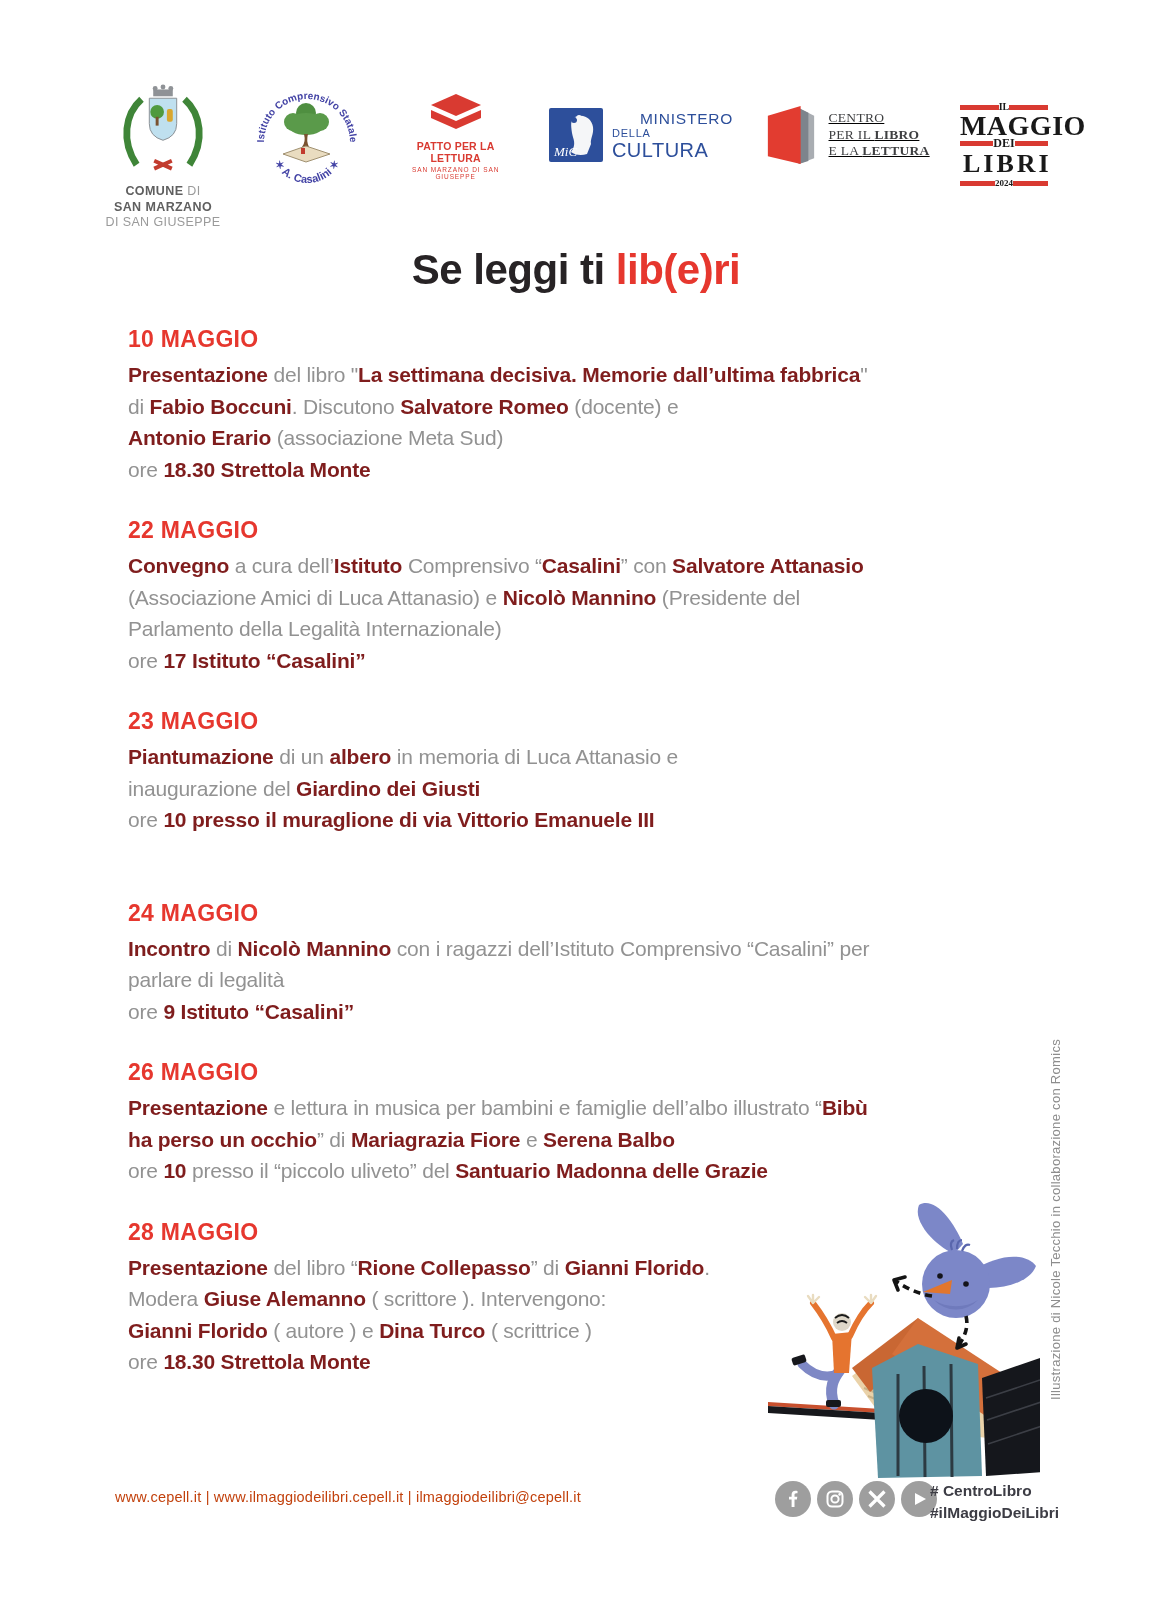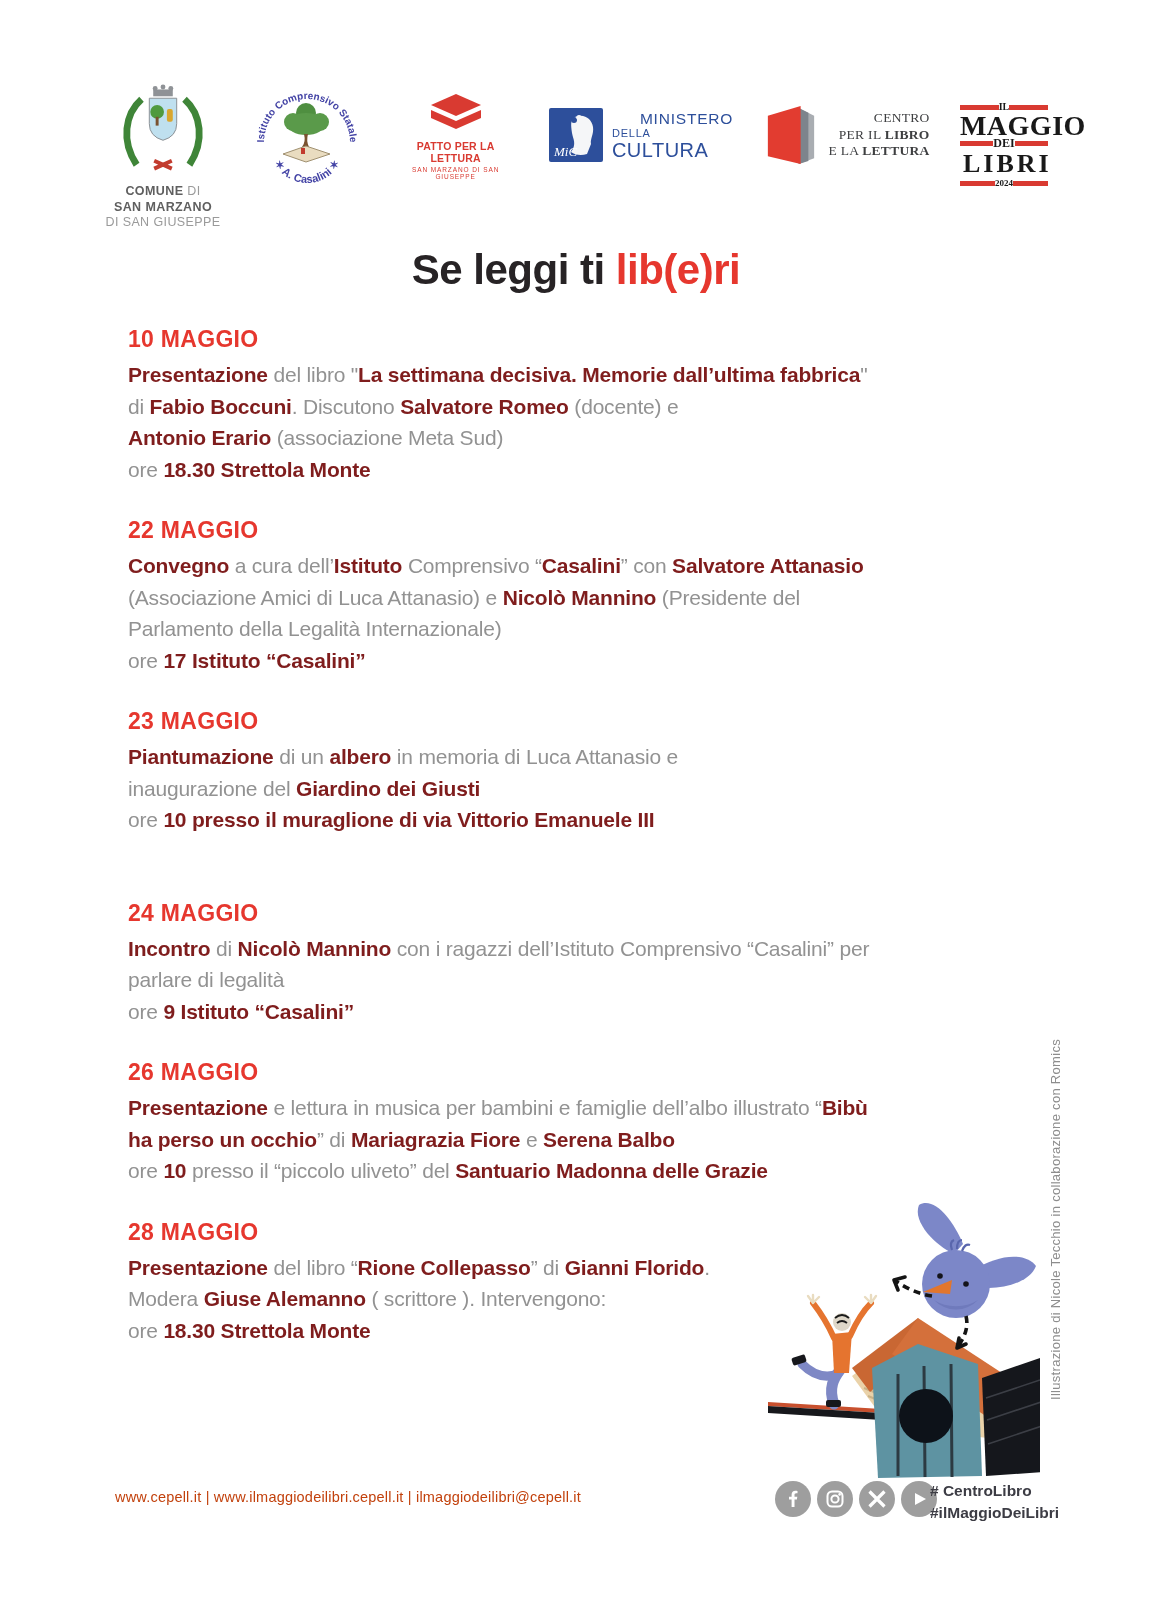--- a/index.html
+++ b/index.html
@@ -23,21 +23,21 @@
   .lg-patto svg { display:block; margin:0 auto 4px; }
   .pat1 { font-size:10.5px; font-weight:700; color:#d93a31; letter-spacing:.2px; }
   .pat2 { font-size:6.5px; color:#d93a31; letter-spacing:.9px; margin-top:2px; }
 
   .lg-mic { margin-top:24px; display:flex; gap:9px; text-align:left; }
   .mic-txt { color:#2d4f9b; padding-top:2px; }
   .mic1 { font-size:15.5px; letter-spacing:.8px; line-height:17px;margin-left:28px; }
   .mic2 { font-size:11px; letter-spacing:.8px; line-height:13px; }
   .mic3 { font-size:20px; letter-spacing:.5px; line-height:21px; }
 
-  .lg-cep { margin-top:20px; display:flex; gap:11px; align-items:center; text-align:right; }
+  .lg-cep { margin-top:20px; display:flex; gap:11px; align-items:center; text-align:left;text-decoration:underline; }
   .cep-txt { font-family:"Liberation Serif", serif; font-size:13.5px; line-height:16.5px;
              color:#3e3f41; letter-spacing:.3px; }
   .cep-txt b { font-weight:700; }
 
   .lg-maggio { margin-top:18px; width:88px; color:#191919;
                font-family:"Liberation Serif", serif; font-weight:700; }
   .mrow { display:flex; align-items:center; gap:0; }
   .bar { flex:1; height:5px; background:#d93a31; }
   .m-il   { font-size:10px; line-height:10px; }
   .m-dei  { font-size:12px;  line-height:9px; }
@@ -215,20 +215,21 @@
       <section class="event">
         <h2 class="date">26 MAGGIO</h2>
         <p class="line"><span class="b">Presentazione</span><span> e lettura in musica per bambini e famiglie dell’albo illustrato “</span><span class="b">Bibù</span></p>
         <p class="line"><span class="b">ha perso un occhio</span><span>” di </span><span class="b">Mariagrazia Fiore</span><span> e </span><span class="b">Serena Balbo</span></p>
         <p class="line"><span>ore </span><span class="b">10</span><span> presso il “piccolo uliveto” del </span><span class="b">Santuario Madonna delle Grazie</span></p>
       </section>
       <section class="event">
         <h2 class="date">28 MAGGIO</h2>
         <p class="line"><span class="b">Presentazione</span><span> del libro “</span><span class="b">Rione Collepasso</span><span>” di </span><span class="b">Gianni Florido</span><span>.</span></p>
         <p class="line"><span>Modera </span><span class="b">Giuse Alemanno</span><span> ( scrittore ). Intervengono:</span></p>
+        <p class="line"><span class="b">Gianni Florido</span><span> ( autore ) e </span><span class="b">Dina Turco</span><span> ( scrittrice )</span></p>
         <p class="line"><span>ore </span><span class="b">18.30 Strettola Monte</span></p>
       </section>
     </main>
 
   <div class="credit">Illustrazione di Nicole Tecchio in collaborazione con Romics</div>
 
   <div class="illu">
     <svg width="272" height="292" viewBox="0 0 272 292">
 
       <path d="M0,210 L162,220 L162,224 L0,214 Z" fill="#c8502e"></path>

